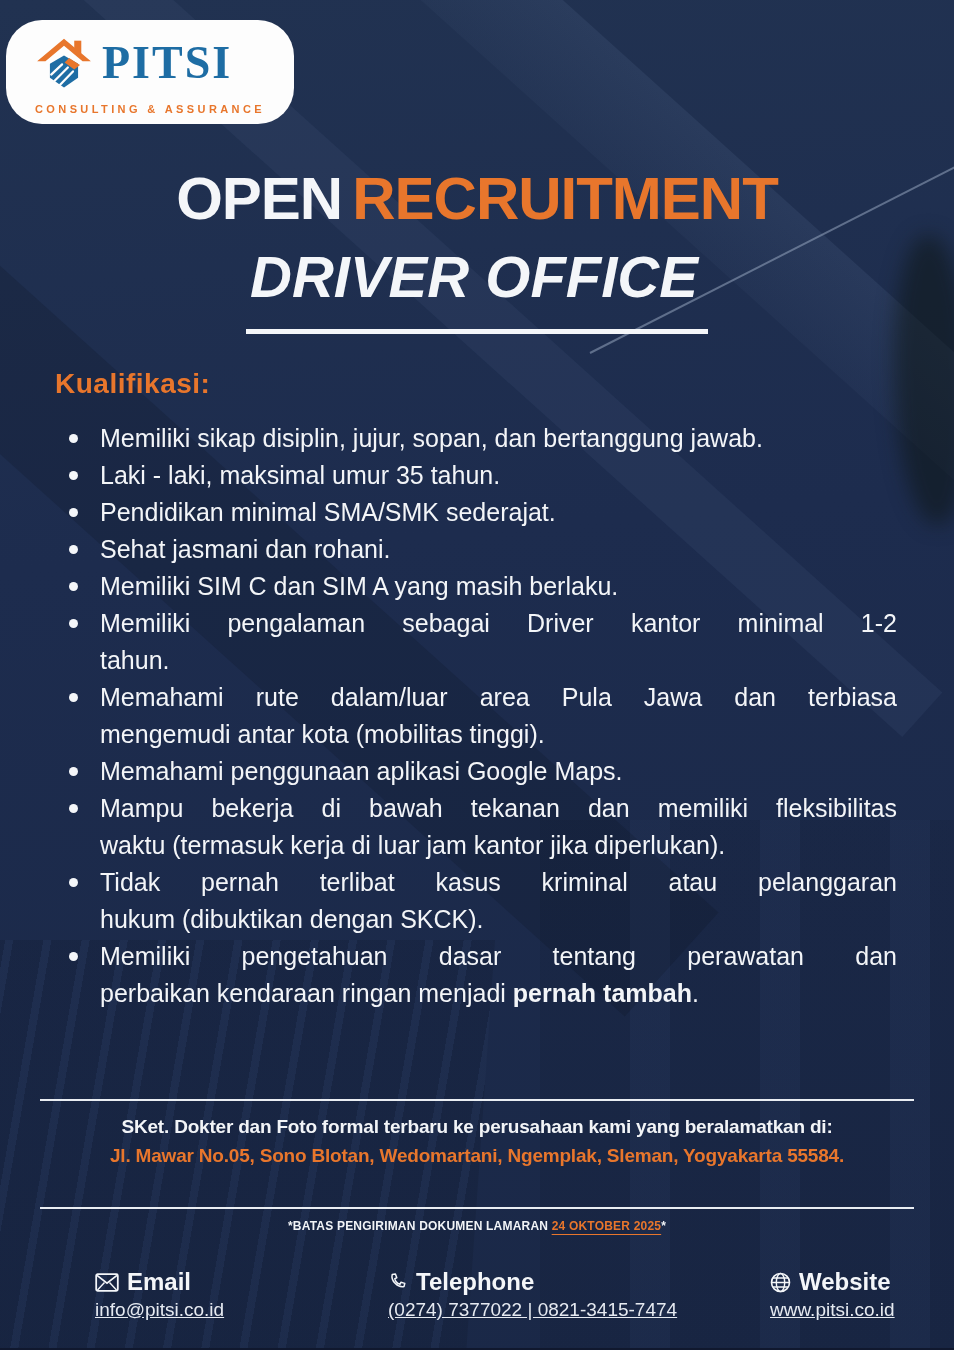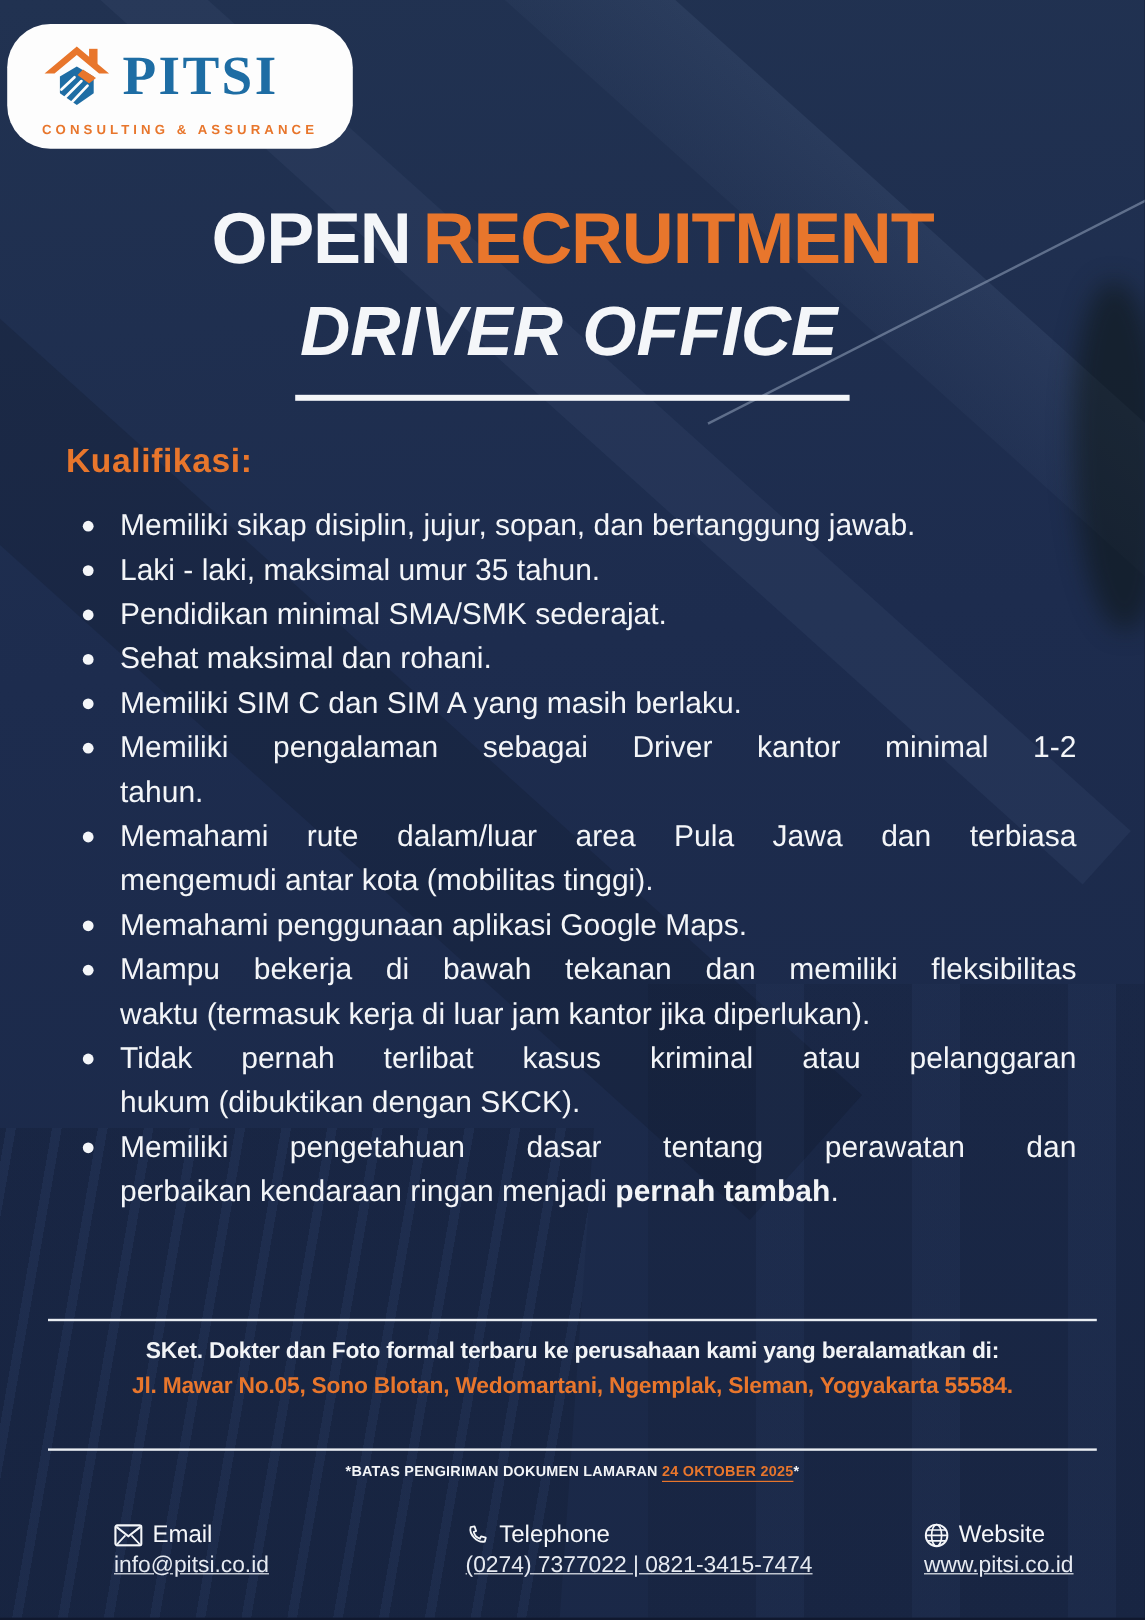--- a/index.html
+++ b/index.html
@@ -79,21 +79,21 @@
   .deadline{
     position:absolute;z-index:1;left:0;right:0;top:1219px;text-align:center;
     font-size:12px;font-weight:700;color:#f2f4f7;letter-spacing:.2px;
   }
   .deadline .date{color:#e8762c;text-decoration:underline;text-underline-offset:4px;}
   
   .contact-col{position:absolute;z-index:1;top:1268px;color:#eef1f6;}
   .col-email{left:95px;}
   .col-phone{left:388px;}
   .col-web{left:770px;}
-  .c-head{display:flex;align-items:center;gap:8px;font-size:20px;font-weight:400;color:#f4f6f9;}
+  .c-head{display:flex;align-items:center;gap:8px;font-size:24px;font-weight:700;color:#f4f6f9;}
   .c-val{margin-top:3px;font-size:19px;font-weight:400;color:#e6eaf1;text-decoration:underline;}
 </style>
 </head>
 <body>
 
 <div class="poster">
 
   <div class="bg bg-beam1"></div>
   <div class="bg bg-beam2"></div>
   <div class="bg bg-beam3"></div>
@@ -142,21 +142,21 @@
         </li>
       <li>
           <span class="dot"></span>
         <div class="txt">
             <span class="ln">Pendidikan minimal SMA/SMK sederajat.</span>
           </div>
         </li>
       <li>
           <span class="dot"></span>
         <div class="txt">
-            <span class="ln">Sehat maksimal dan rohani.</span>
+            <span class="ln">Sehat jasmani dan rohani.</span>
           </div>
         </li>
       <li>
           <span class="dot"></span>
         <div class="txt">
             <span class="ln">Memiliki SIM C dan SIM A yang masih berlaku.</span>
           </div>
         </li>
       <li>
           <span class="dot"></span>

